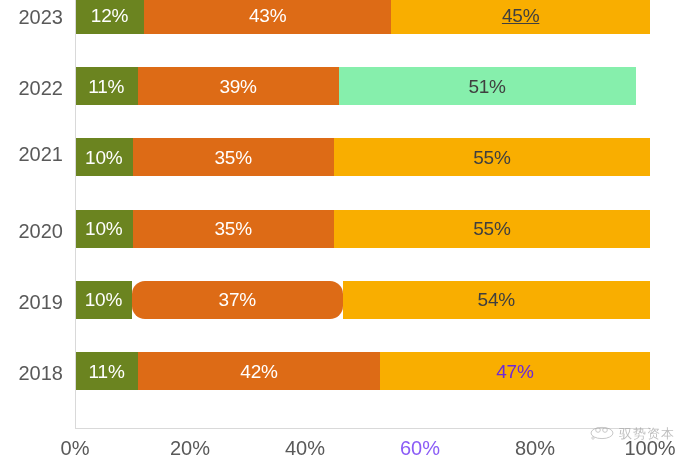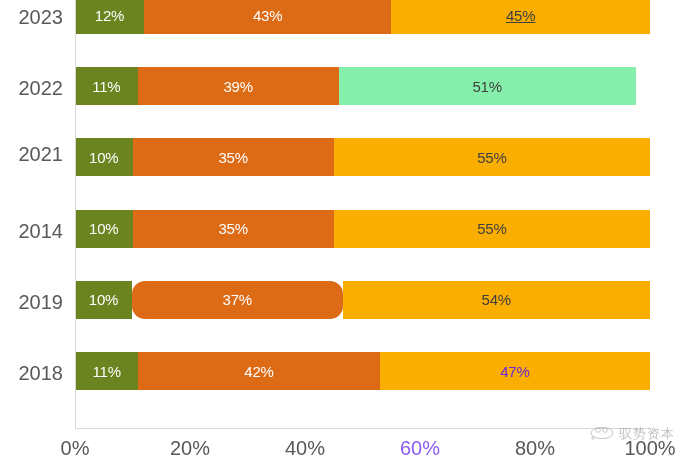--- a/index.html
+++ b/index.html
@@ -65,21 +65,21 @@
   }
   .bar-seg {
     height: 100%;
     display: flex;
     align-items: center;
     justify-content: center;
     overflow: hidden;
     box-sizing: border-box;
   }
   .seg-label {
-    font-size: 15px;
+    font-size: 19px;
     line-height: 19px;
     white-space: nowrap;
     letter-spacing: -0.2px;
   }
   .seg-a { background: #6B8420; }
   .seg-b { background: #DD6B16; }
   .seg-c { background: #F9AE00; }
   .seg-a .seg-label, .seg-b .seg-label { color: #ffffff; }
   .seg-c .seg-label { color: #3F3F3F; }
 
@@ -217,21 +217,21 @@
         <circle cx="16" cy="6" r="2.3" fill="none" stroke="#9a9a9a" stroke-width="1"></circle>
         <circle cx="4" cy="14" r="1.2" fill="none" stroke="#9a9a9a" stroke-width="0.9"></circle>
       </svg>
     </span>
     <span class="wm-text">驭势资本</span>
   </div>
 
 <div class="cat-label" style="top: -2px; color: rgb(89, 89, 89);">2023</div>
     <div class="cat-label" style="top: 69.2px; color: rgb(89, 89, 89);">2022</div>
     <div class="cat-label" style="top: 135px; color: rgb(89, 89, 89);">2021</div>
-    <div class="cat-label" style="top: 211.6px; color: rgb(89, 89, 89);">2014</div>
+    <div class="cat-label" style="top: 211.6px; color: rgb(89, 89, 89);">2020</div>
     <div class="cat-label" style="top: 282.8px; color: rgb(89, 89, 89);">2019</div>
     <div class="cat-label" style="top: 354px; color: rgb(89, 89, 89);">2018</div>
     <div class="xtick" style="left: 75px; color: rgb(89, 89, 89);">0%</div>
     <div class="xtick" style="left: 190px; color: rgb(89, 89, 89);">20%</div>
     <div class="xtick" style="left: 305px; color: rgb(89, 89, 89);">40%</div>
     <div class="xtick" style="left: 420px; color: #8b5cf6;">60%</div>
     <div class="xtick" style="left: 535px; color: rgb(89, 89, 89);">80%</div>
     <div class="xtick" style="left: 650px; color: rgb(89, 89, 89);">100%</div>
   </div>
 

